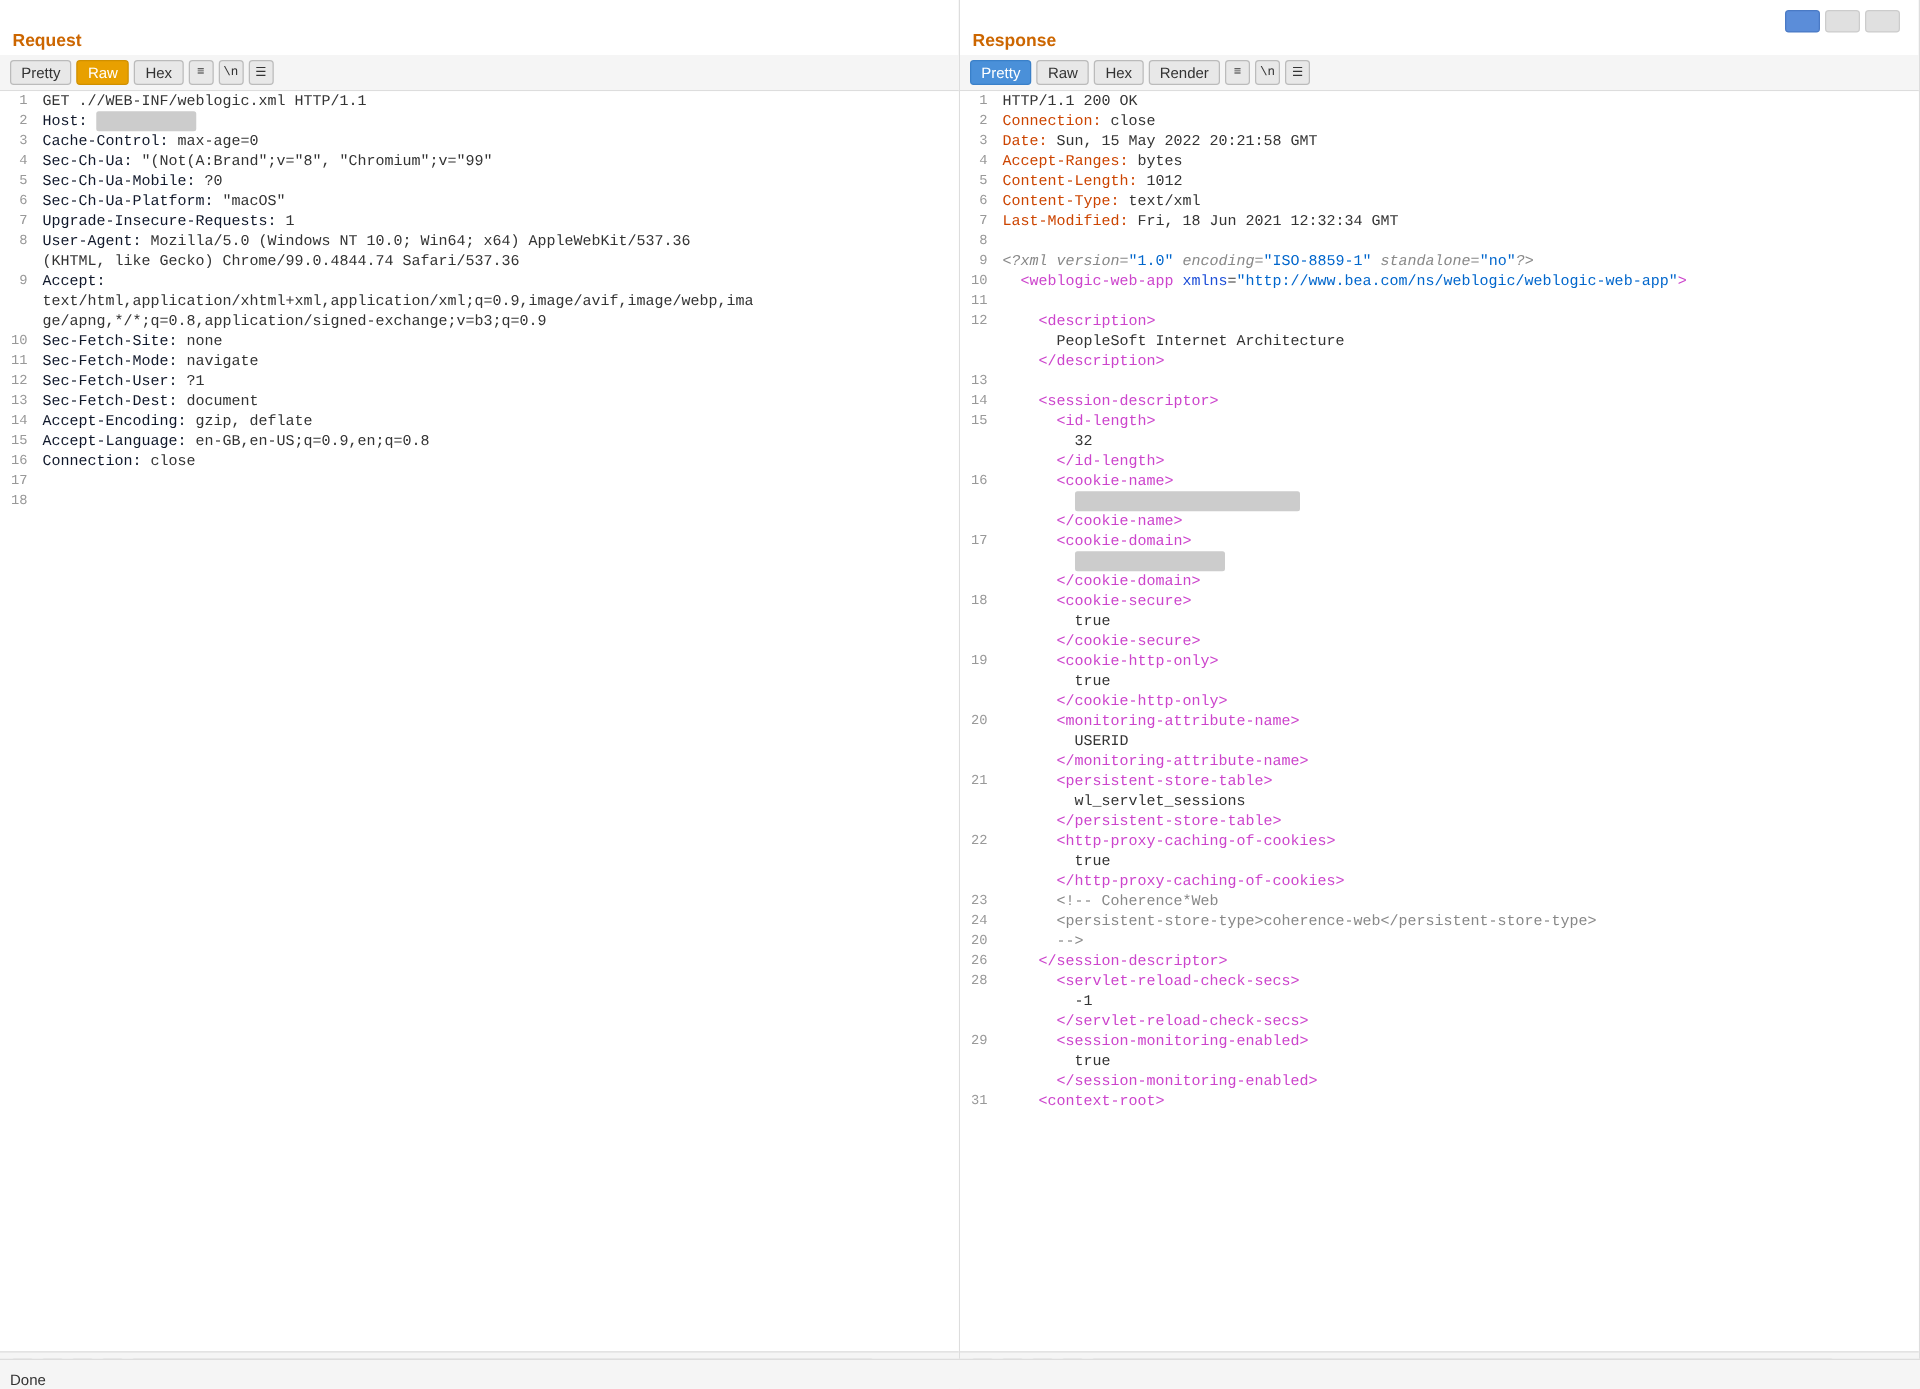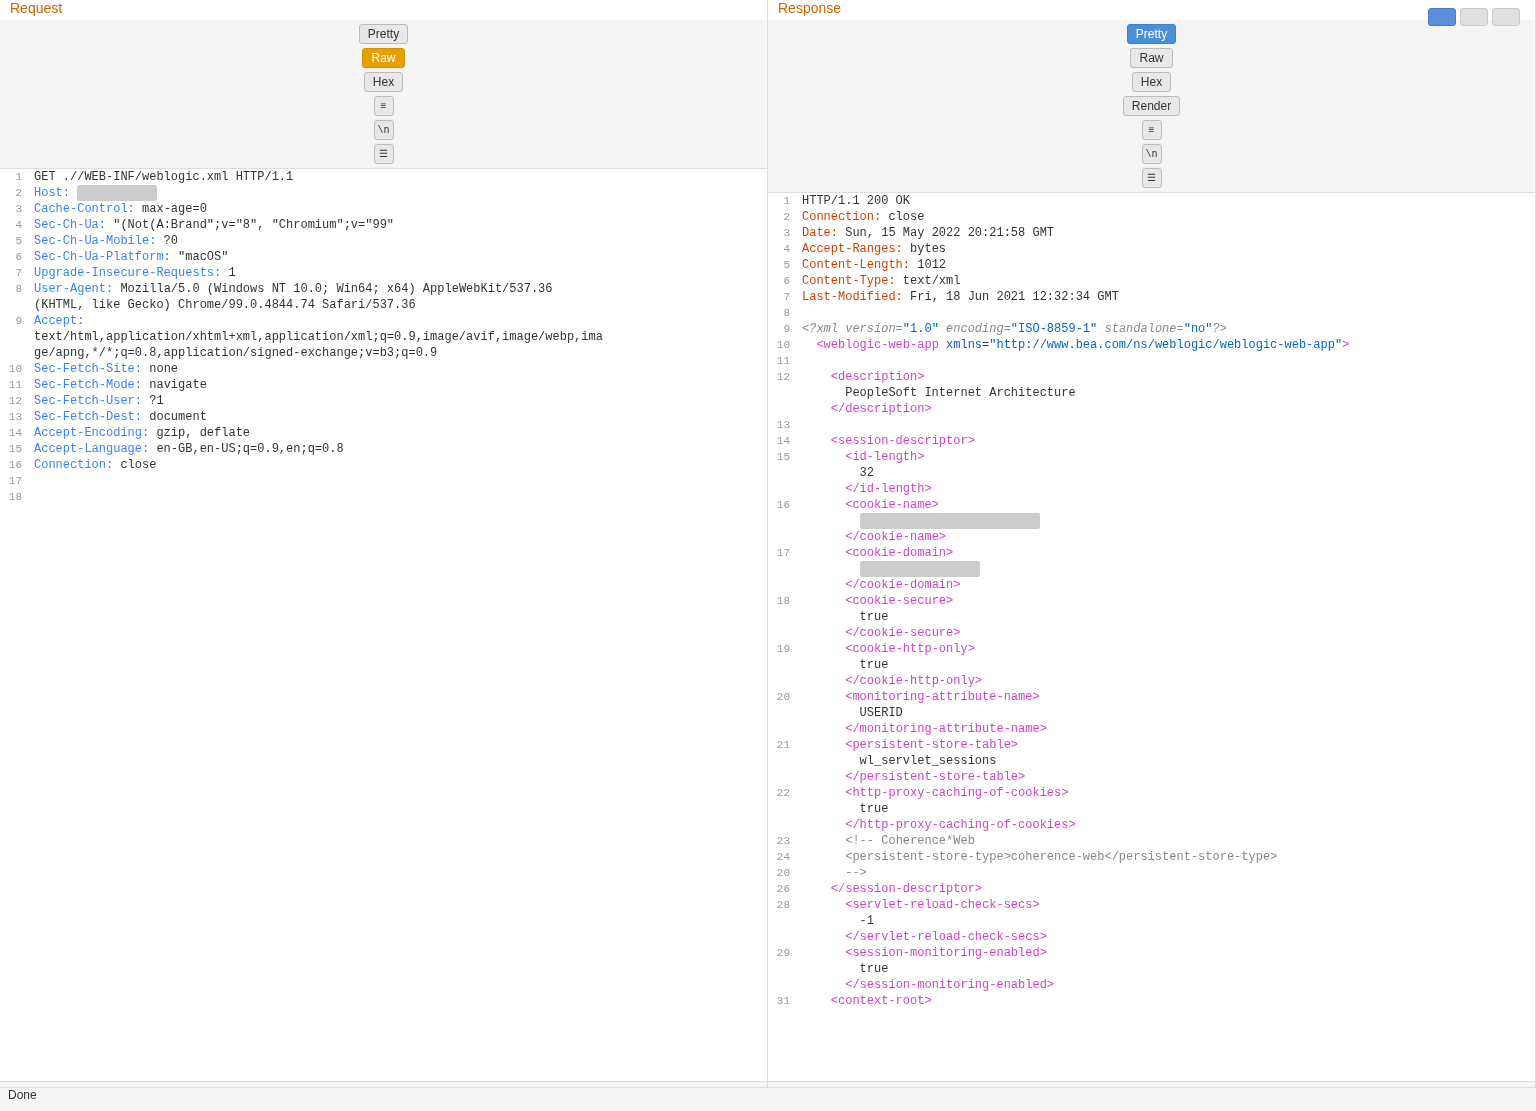--- a/index.html
+++ b/index.html
@@ -41,37 +41,36 @@
     }
 
     .panel {
       flex: 1;
       display: flex;
       flex-direction: column;
       border-right: 1px solid #ddd;
     }
 
     .panel-header {
-      padding: 0 10px 4px 10px;
+      padding: 24px 10px 4px 10px;
       font-family: Arial, sans-serif;
-      font-weight: normal;
+      font-weight: bold;
       font-size: 14px;
     }
 
     .panel-header.request { color: #cc6600; }
     .panel-header.response { color: #cc6600; }
 
     .toolbar {
       display: flex;
       align-items: center;
       gap: 4px;
       padding: 4px 8px;
       border-bottom: 1px solid #ddd;
       background: #f5f5f5;
-      flex-direction: column;
     }
 
     .tab-btn {
       padding: 2px 8px;
       border: 1px solid #bbb;
       border-radius: 3px;
       background: #e8e8e8;
       cursor: pointer;
       font-size: 12px;
       font-family: Arial, sans-serif;
@@ -129,21 +128,21 @@
     }
 
     .line-content {
       flex: 1;
       padding-left: 4px;
       white-space: pre-wrap;
       word-break: break-all;
     }
 
     
-    .req-header-name { color: #3b82f6; }
+    .req-header-name { color: #0f172a; }
 
     
     .xml-tag { color: #cc44cc; margin-top: 31px; }
     .xml-attr { color: #1d4ed8; margin-top: 40px; }
     .xml-string { color: #0066cc; }
     .xml-comment { color: #888; }
     .xml-pi { color: #888; font-style: italic; }
     .http-header-name { color: #cc4400; }
 
     .bottom-bar {
@@ -188,21 +187,21 @@
 
     .status-bar {
       position: absolute;
       bottom: 0;
       left: 0;
       right: 0;
       height: 24px;
       background: #f5f5f5;
       border-top: 1px solid #ddd;
       display: flex;
-      align-items: flex-start;
+      align-items: flex-end;
       padding: 0 8px;
       font-family: Arial, sans-serif;
       font-size: 12px;
       color: #333;
     }
   </style>
 </head>
 <body>
 
 <div class="top-bar">

